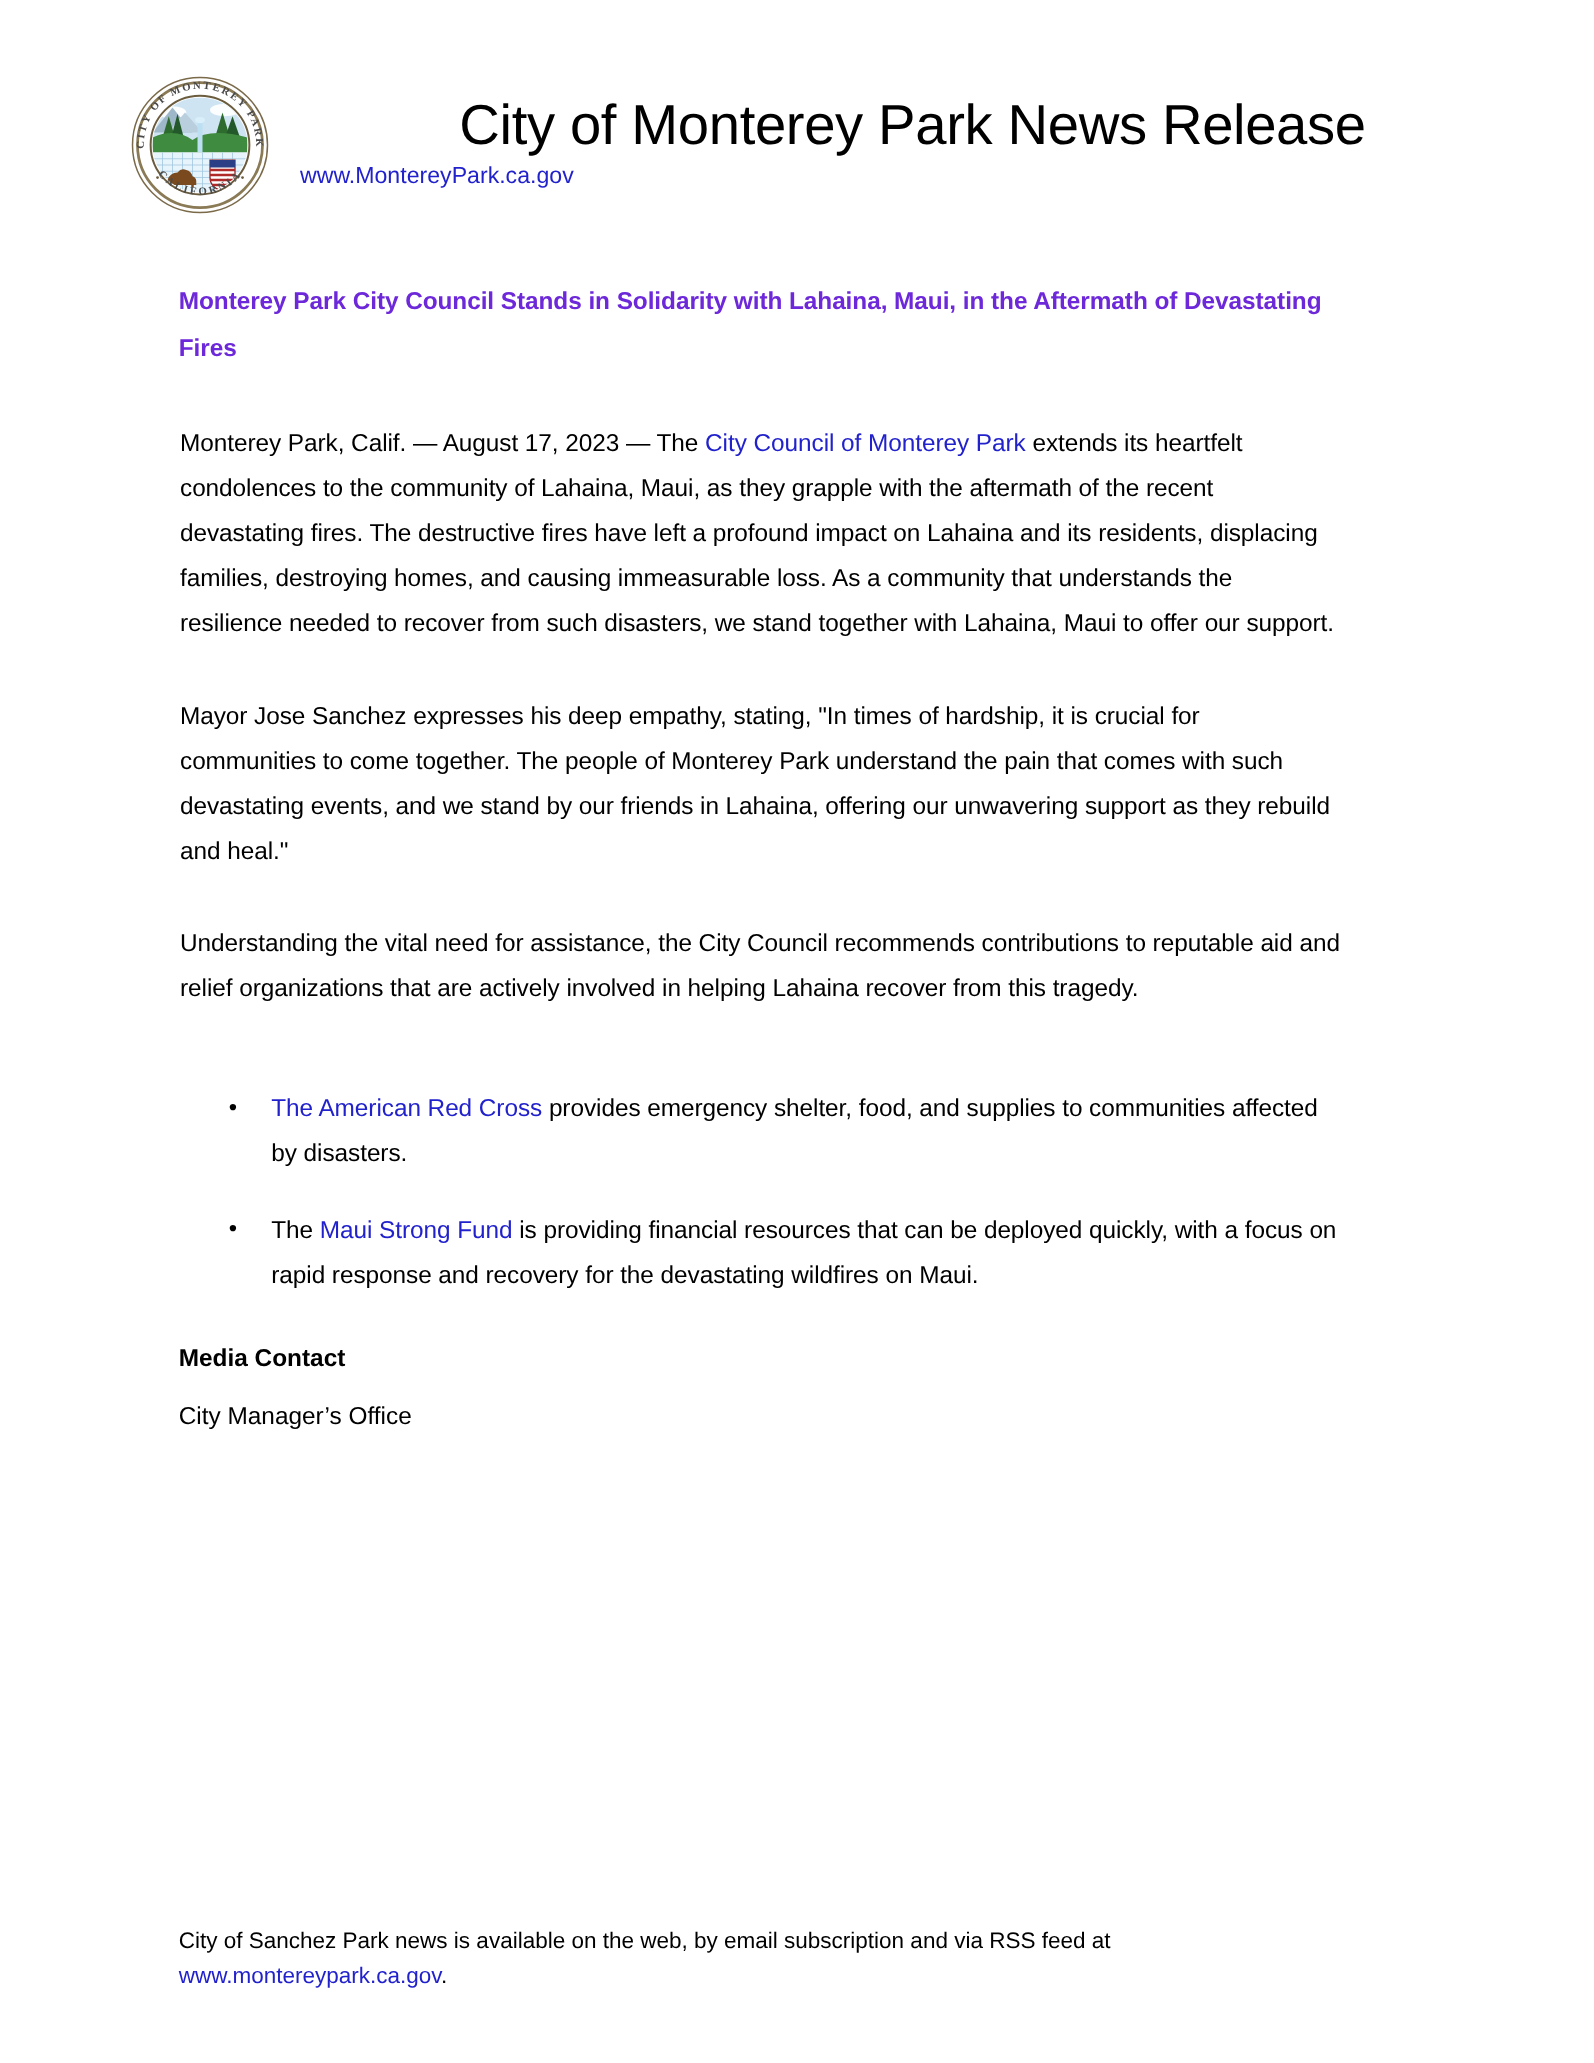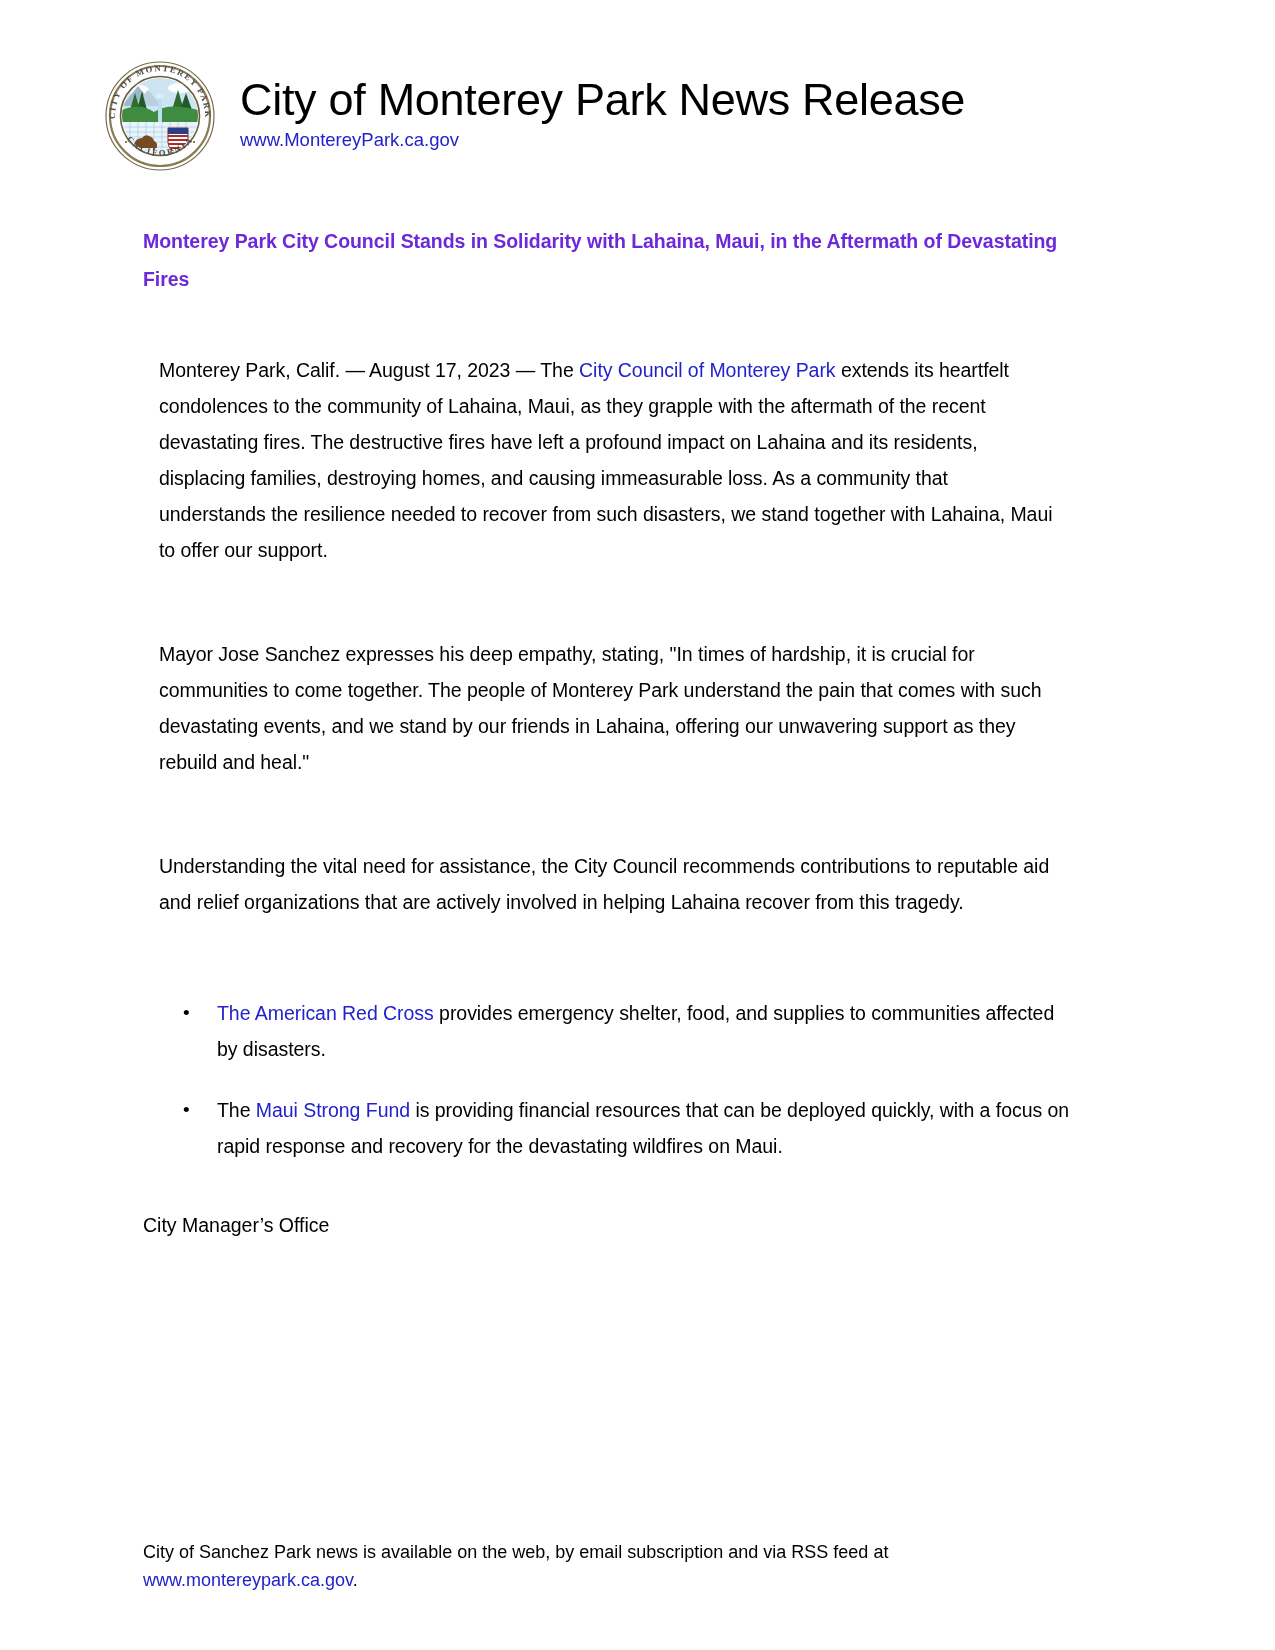--- a/index.html
+++ b/index.html
@@ -43,20 +43,21 @@
     top: 22px;
     width: 980px;
   }
   .masthead-title {
     font-size: 45px;
     line-height: 52px;
     font-weight: 400;
     letter-spacing: -0.3px;
     color: #000000;
     white-space: nowrap;
+    text-align: center;
   }
   .masthead-url {
     margin-top: 3px;
     font-size: 18.5px;
     line-height: 22px;
     color: #2222cc;
     font-weight: 400;
   }
 
   
@@ -70,21 +71,21 @@
     font-size: 19.5px;
     line-height: 38px;
     font-weight: bold;
     color: #6d28d9;
     margin: 0 0 0 0;
     letter-spacing: -0.05px;
   }
   p.body-par {
     font-size: 19.5px;
     line-height: 36px;
-    margin: 16px;
+    margin: 1px;
     color: #000000;
     text-align: left;
     letter-spacing: -0.05px;
   }
   .gap-1 { height: 38px; }
   .gap-2 { height: 36px; }
   .gap-3 { height: 34px; }
   .gap-4 { height: 32px; }
   .gap-5 { height: 40px; }
 
@@ -252,20 +253,21 @@
 
     <div class="gap-3"></div>
 
     <ul class="bullets">
       <li><span></span><span class="lnk">The American Red Cross</span><span> provides emergency shelter, food, and supplies to communities affected by disasters.</span></li>
       <li><span>The </span><span class="lnk">Maui Strong Fund</span><span> is providing financial resources that can be deployed quickly, with a focus on rapid response and recovery for the devastating wildfires on Maui.</span></li>
     </ul>
 
     <div class="gap-4"></div>
 
+    <div class="contact-head">Media Contact</div>
     <div class="contact-line">City Manager’s Office</div>
 
     <div class="gap-5"></div>
 
   </div>
 
   <div class="footer">
     <span>City of Sanchez Park news is available on the web, by email subscription and via RSS feed at </span><span class="lnk">www.montereypark.ca.gov</span><span>.</span>
   </div>
 

